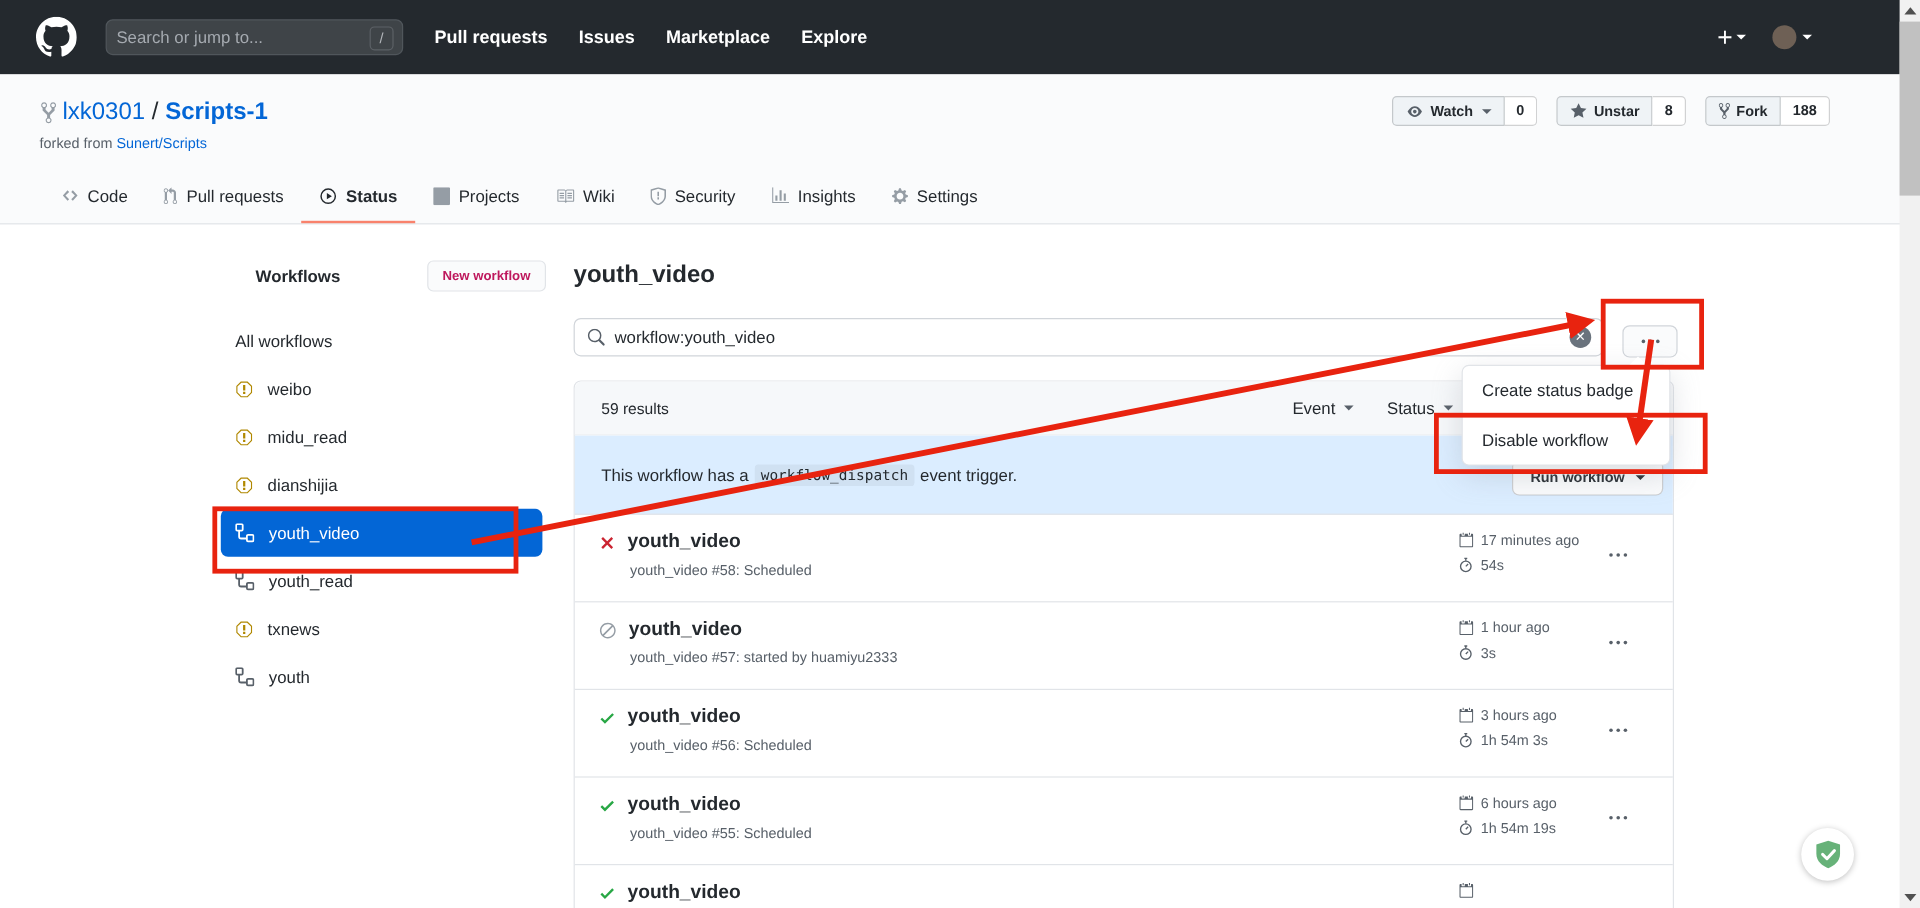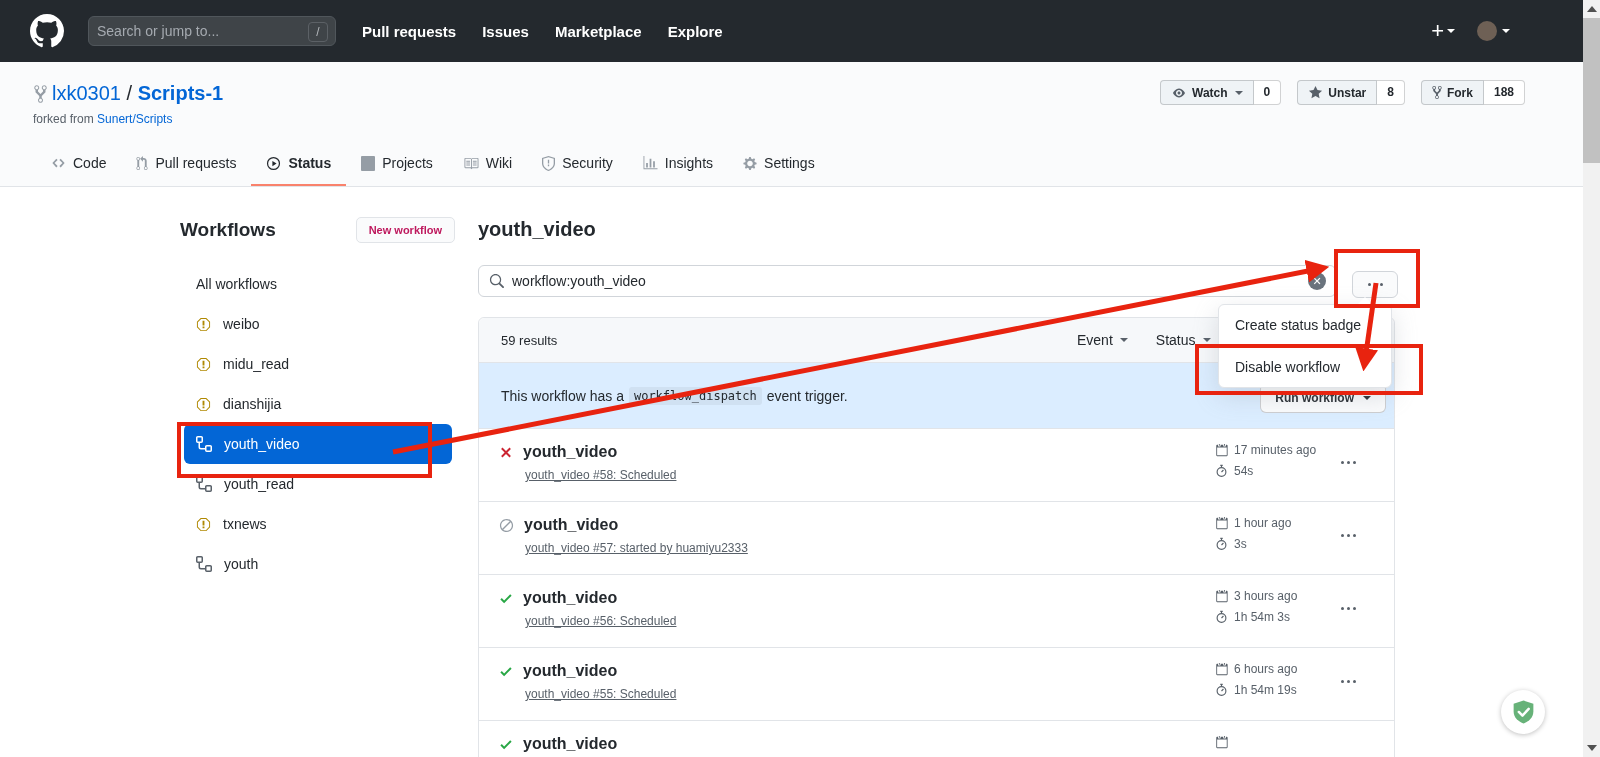--- a/index.html
+++ b/index.html
@@ -39,21 +39,21 @@
 
   .repo-tabs { position:absolute; left:36px; bottom:0; display:flex; }
   .tab { display:flex; align-items:center; gap:7px; font-size:14px; color:#24292e; padding:13px 15px; border-bottom:2px solid transparent; cursor:pointer; }
   .tab svg { color:#959da5; }
   .tab.active { font-weight:700; border-bottom-color:#f9826c; }
   .tab.active svg { color:#24292e; }
 
   
   .sidebar { position:absolute; left:180px; top:210px; width:275px; }
   .sb-head { display:flex; align-items:center; justify-content:space-between; height:40px; }
-  .sb-title { font-size:19px; font-weight:700; }
+  .sb-title { font-size:14px; font-weight:700;margin-left:33px; }
   .new-wf { background:#fafbfc; border:1px solid #e1e4e8; border-radius:5px; color:#be185d; font-size:11px; font-weight:600; padding:6px 12px; cursor:pointer; font-family:"Liberation Sans",sans-serif;}
   .sb-list { margin-top:14px; }
   .sb-item { display:flex; align-items:center; height:40px; padding-left:16px; font-size:14px; color:#24292e; cursor:pointer; border-radius:6px; }
   .sb-item svg { margin-right:12px; flex:0 0 auto; }
   .sb-item .warn { color:#b08800; }
   .sb-item .wf { color:#586069; }
   .sb-item.selected { background:#0366d6; color:#fff; width:268px; margin-left:4px; padding-left:12px; }
   .sb-item.selected .wf { color:#fff; }
   .sb-item.allwf { color:#24292e; }
 
@@ -75,21 +75,21 @@
   .filter { display:flex; align-items:center; gap:5px; cursor:pointer; }
   .banner { position:relative; height:66px; background:#dbedff; border-bottom:1px solid #e1e4e8; display:flex; align-items:center; padding:0 22px; font-size:14px; }
   .banner code { font-family:"DejaVu Sans Mono", monospace; font-size:12px; background:rgba(27,31,35,.06); padding:2px 5px; border-radius:3px; margin:0 5px; }
   .run-wf { position:absolute; right:8px; top:20px; background:#fafbfc; border:1px solid rgba(27,31,35,.2); border-radius:6px; font-size:12px; font-weight:600; color:#24292e; padding:7px 14px; display:flex; align-items:center; gap:7px; cursor:pointer; font-family:"Liberation Sans",sans-serif;}
   .run-wf .caret-dark{border-top-color:#24292e;}
 
   .run-row { position:relative; height:73px; border-bottom:1px solid #e1e4e8; padding:14px 16px 0 20px; }
   .run-row:last-child { border-bottom:none; }
   .run-main { display:flex; align-items:center; gap:10px; }
   .run-title { font-size:16px; font-weight:700; color:#24292e; cursor:pointer; }
-  .run-desc { font-size:12px; color:#586069; margin:7px 0 0 26px;text-decoration:underline; }
+  .run-desc { font-size:12px; color:#586069; margin:7px 0 0 26px; }
   .run-meta { position:absolute; left:736px; top:14px; font-size:12px; color:#586069; }
   .run-meta .m { display:flex; align-items:center; gap:6px; margin-bottom:7px; }
   .row-kebab { position:absolute; left:856px; top:26px; display:flex; gap:3px; padding:6px; cursor:pointer; }
 
   .ic-fail { color:#cb2431; } .ic-ok { color:#28a745; } .ic-skip { color:#959da5; }
 
   
   .menu { position:absolute; left:1218px; top:304px; width:174px; background:#fff; border:1px solid #e1e4e8; border-radius:6px; box-shadow:0 8px 24px rgba(149,157,165,.3); z-index:40; }
   .menu::before { content:""; position:absolute; top:-8px; left:138px; border:8px solid transparent; border-top:none; border-bottom:8px solid #fff; }
   .menu-item { height:41px; line-height:41px; padding-left:16px; font-size:14px; color:#24292e; cursor:pointer; }

